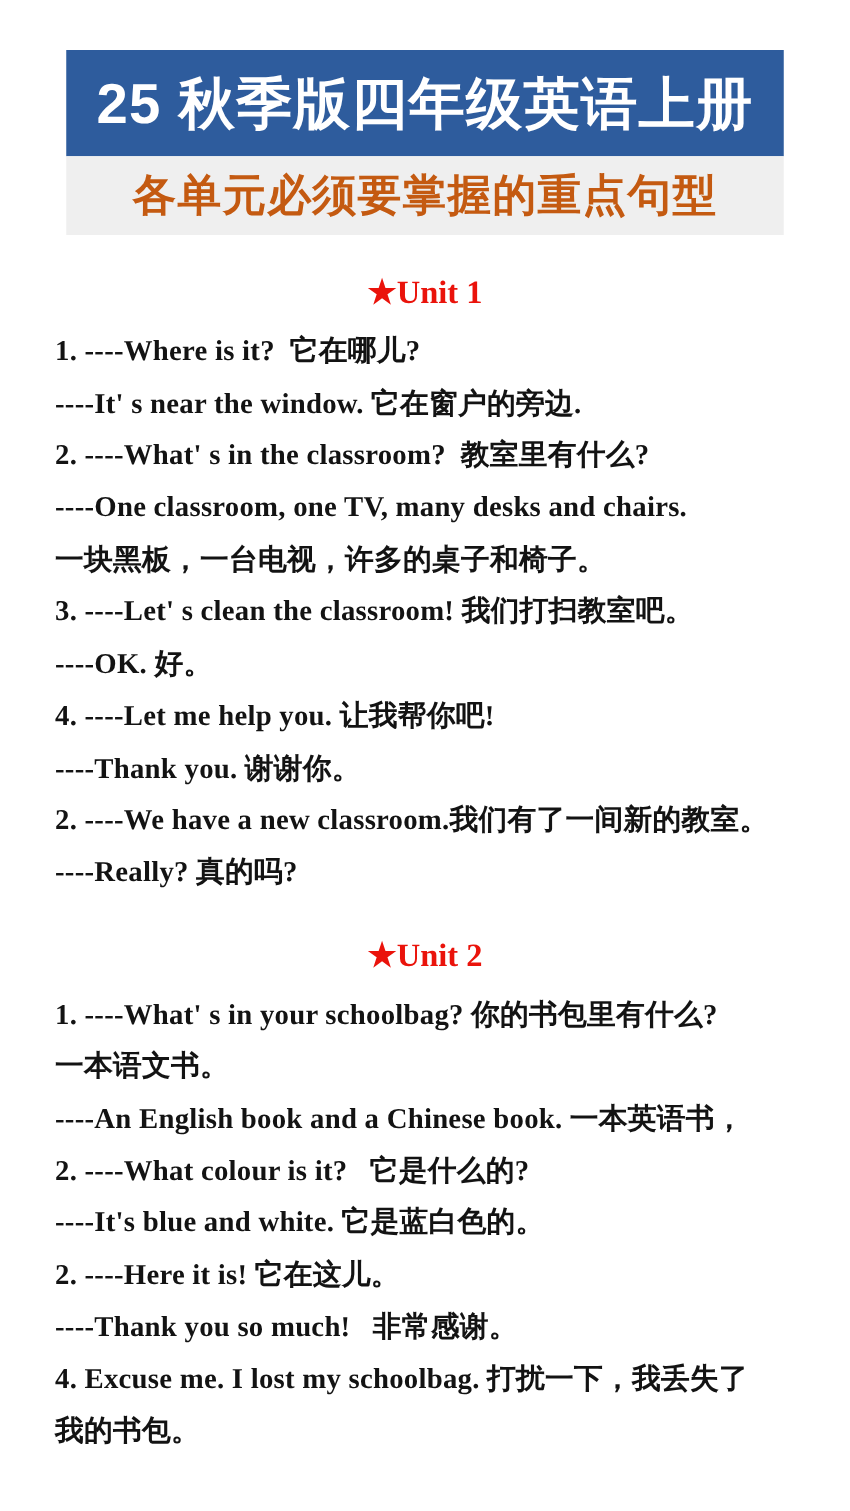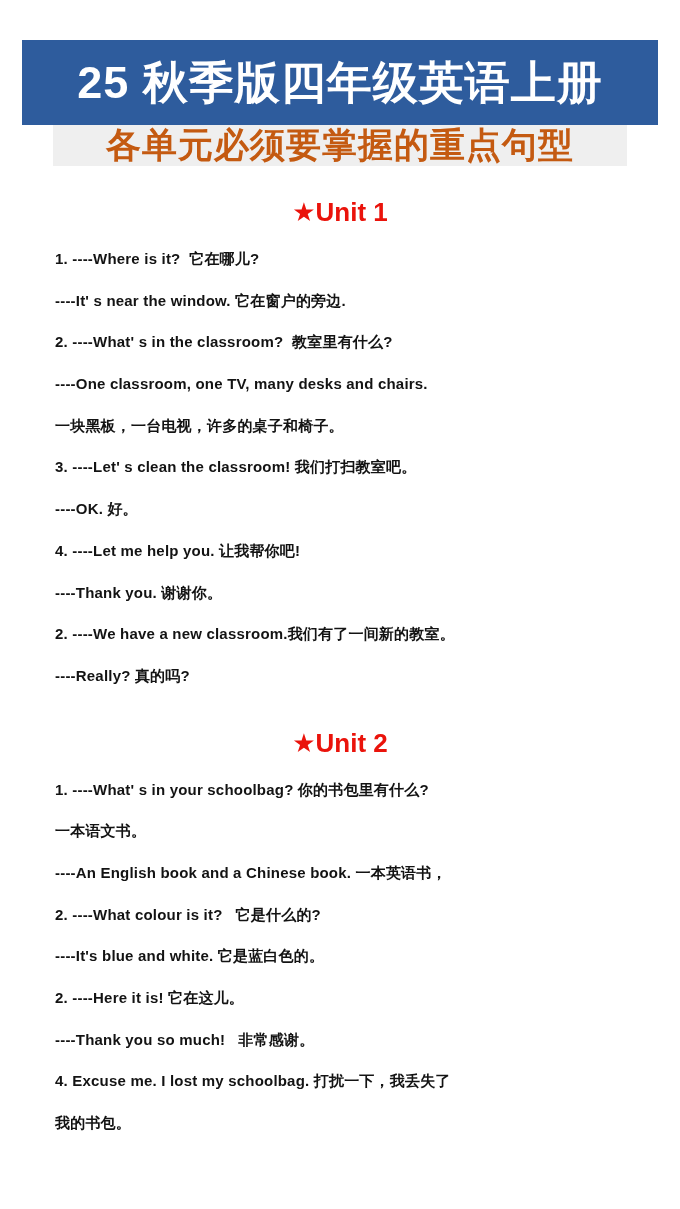--- a/index.html
+++ b/index.html
@@ -12,67 +12,68 @@
     font-weight: bold;
     color: #131313;
   }
   .page {
     width: 680px;
     height: 1209px;
     background: #ffffff;
     position: relative;
   }
   .banner {
-    width: 636px;
+    width: 574px;
     height: 85px;
     margin: 40px auto 0 auto;
     background: #2e5c9d;
     display: flex;
     align-items: center;
     justify-content: center;
   }
   .banner .title-text {
     color: #ffffff;
     font-size: 45px;
     letter-spacing: 1px;
     white-space: pre;
   }
   .subtitle-strip {
     width: 574px;
-    height: 41px;
+    height: 63px;
     margin: 0 auto;
     background: #efefef;
     display: flex;
     align-items: center;
     justify-content: center;
     font-family: Liberation Mono, monospace;
   }
   .subtitle-strip .subtitle-text {
     color: #c45a11;
     font-size: 35px;
     letter-spacing: 1px;
     white-space: pre;
   }
   .content {
     width: 680px;
+    font-family: Liberation Serif, serif;
   }
   .unit-heading {
     text-align: center;
     color: #ea130b;
     font-size: 26px;
     line-height: 30px;
     margin-top: 31px;
     margin-bottom: 11px;
     white-space: pre;
   }
   .unit-heading.second {
   }
   .line {
-    padding-left: 55px;
-    font-size: 15px;
+    padding-left: 44px;
+    font-size: 23px;
     line-height: 41.7px;
     height: 41.7px;
     white-space: pre;
     letter-spacing: 0.2px;
   }
 </style>
 </head>
 <body>
 
 <div class="page">

